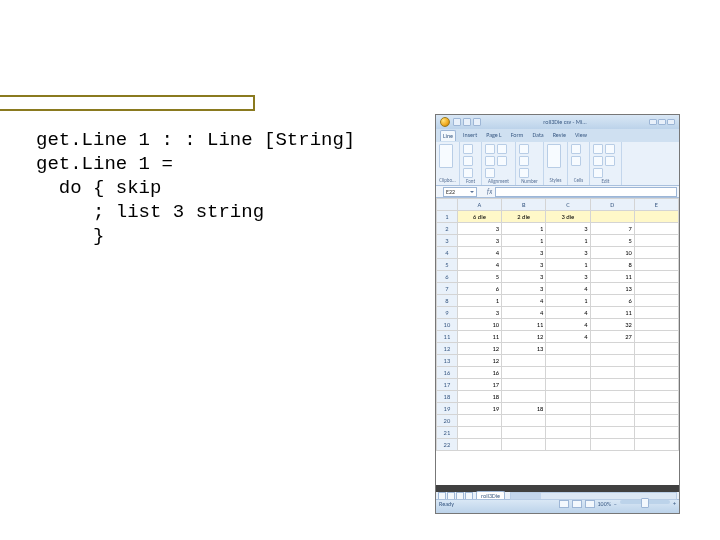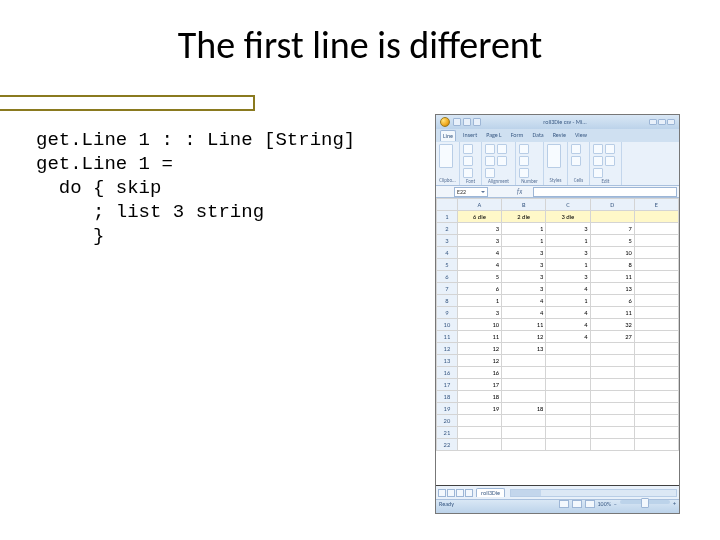--- a/index.html
+++ b/index.html
@@ -18,51 +18,50 @@
   .ribbon-tabs { display: flex; gap: 5px; padding: 1px 4px; background: #cfe0f1; font-size: 6px; color: #3a5a84; }
   .rtab { padding: 1px 2px; }
   .rtab.active { background: #f3f8fd; border: 1px solid #9db6d6; border-bottom: none; border-radius: 2px 2px 0 0; }
   .ribbon { background: #e9f1fa; border-bottom: 1px solid #a9c0dd; height: 44px; display: flex; }
   .rgroup { border-right: 1px solid #c3d6ec; padding: 2px 3px; display: flex; flex-direction: column; justify-content: space-between; }
   .rgroup-body { display: flex; gap: 2px; flex-wrap: wrap; align-content: flex-start; }
   .rbtn { width: 10px; height: 10px; background: #f7fbff; border: 1px solid #b8cde6; border-radius: 1px; }
   .rbtn.lg { width: 14px; height: 24px; }
   .rgroup-label { font-size: 5px; color: #5a7398; text-align: center; }
   .formula-row { display: flex; align-items: center; background: #f0f5fb; border-bottom: 1px solid #a9c0dd; height: 12px; }
-  .namebox { width: 34px; height: 10px; background: #fff; border: 1px solid #9db6d6; margin: 0 18px; font-size: 6px; padding: 0 2px; display: flex; align-items: center; color: #333; position: relative; }
+  .namebox { width: 34px; height: 10px; background: #fff; border: 1px solid #9db6d6; margin: 0 7px; font-size: 6px; padding: 0 2px; display: flex; align-items: center; color: #333; position: relative; }
   .namebox::after { content: ""; position: absolute; right: 2px; top: 3px; border: 2px solid transparent; border-top-color: #5a7398; }
-  .fx { font-size: 7px; font-style: italic; color: #5a7398; margin: 0 11px; }
+  .fx { font-size: 7px; font-style: italic; color: #5a7398; margin: 0 3px; }
   .fbar { flex: 1; height: 10px; background: #fff; border: 1px solid #9db6d6; margin-right: 2px; }
   .grid-wrap { flex: 1; background: #fff; overflow: hidden; position: relative; }
   table.sheet { border-collapse: collapse; width: 100%; font-size: 6.5px; table-layout: fixed; }
   table.sheet th, table.sheet td { border: 1px solid #d4d4d4; height: 12px; padding: 0 2px; }
   table.sheet th { background: #e9f1fa; color: #3a5a84; font-weight: normal; text-align: center; }
   table.sheet th.rowh { width: 16px; background: #e9f1fa; text-align: center; }
   table.sheet td { text-align: right; color: #000; }
   col.ch { width: 16px; }
   col.cc { width: 34px; }
   tr.row1 td { background: #fff8c8; }
   tr.row1 td, tr.row1 th.rowh { text-align: center; }
   .hl-frame { position: absolute; pointer-events: none; border: 2px solid #8a7a1f; top: 95px; left: -12px; width: 267px; height: 16px; }
-  .sheet-tabs { height: 14px; background: #e9f1fa; border-top: 1px solid #404040; display: flex; align-items: center; padding: 0 2px; gap: 1px; }
+  .sheet-tabs { height: 14px; background: #e9f1fa; border-top: 7px solid #404040; display: flex; align-items: center; padding: 0 2px; gap: 1px; }
   .navb { width: 8px; height: 8px; border: 1px solid #9db6d6; background: #f3f8fd; }
   .stab { background: #fff; border: 1px solid #9db6d6; border-bottom: none; padding: 0 4px; font-size: 6px; color: #3a5a84; border-radius: 2px 2px 0 0; margin-left: 2px; }
   .hscroll { flex: 1; height: 8px; background: #dce8f5; border: 1px solid #b8cde6; margin-left: 4px; position: relative; }
   .hscroll::before { content: ""; position: absolute; left: 0; top: 0; bottom: 0; width: 30px; background: #c3d6ec; }
   .status { height: 14px; background: linear-gradient(#d9e7f5,#bcd3ea); border-top: 1px solid #a9c0dd; display: flex; padding: 0 3px; gap: 3px; font-size: 6px; color: #3a5a84; }
   .status .sp { flex: 1; }
   .viewb { width: 10px; height: 8px; border: 1px solid #9db6d6; background: #f3f8fd; }
   .zoom-track { width: 50px; height: 4px; background: #bcd3ea; border-radius: 2px; position: relative; }
   .zoom-track::before { content: ""; position: absolute; left: 50%; top: -2px; width: 6px; height: 8px; background: #f3f8fd; border: 1px solid #9db6d6; border-radius: 1px; transform: translateX(-50%); }
 </style>
 </head>
 <body>
 
 <div class="slide">
-  <div class="title">The first line is different</div>
   <div class="code">get.Line 1 : : Line [String]
 get.Line 1 =
   do { skip
      ; list 3 string
      }</div>
 
   <div class="hl-frame"></div>
 
   <div class="excel">
     <div class="ex-top">

